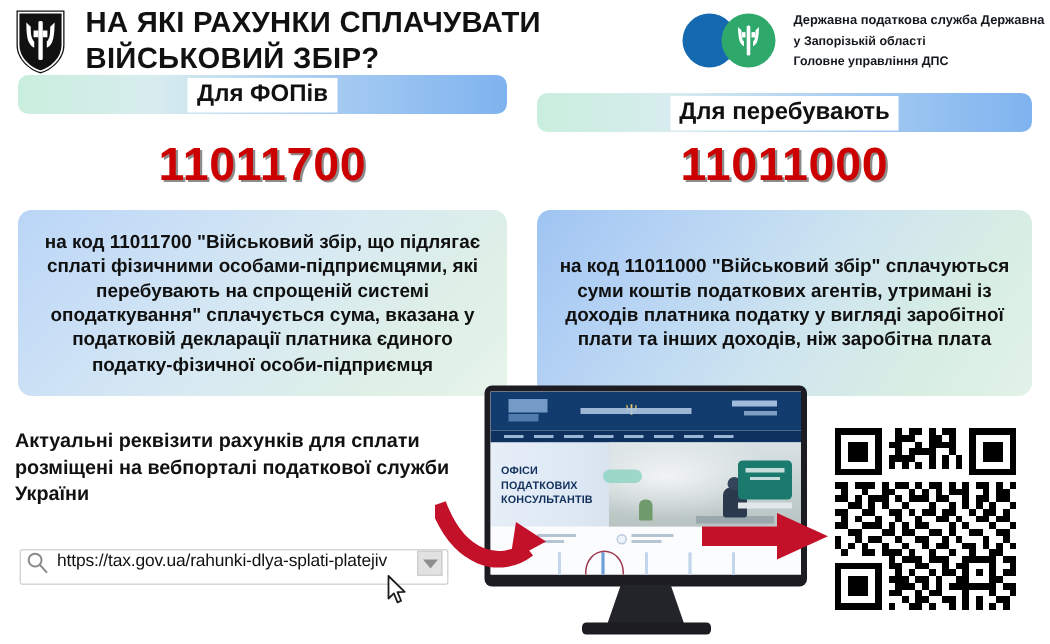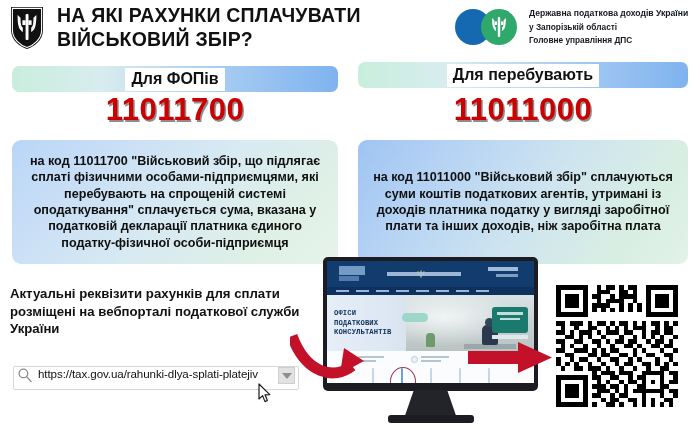--- a/index.html
+++ b/index.html
@@ -80,21 +80,21 @@
   
   .bar {
     position: absolute;
     height: 26px;
     border-radius: 7px;
     background: linear-gradient(to right, #c9eedd 0%, #d8ecef 28%, #a9cdf2 62%, #7fb3ef 100%);
     display: flex;
     align-items: center;
     justify-content: center;
   }
-  .bar-left  { left: 12px;  top: 66px; width: 326px; }
+  .bar-left  { left: 12px;  top: 50px; width: 326px; }
   .bar-right { left: 358px; top: 62px; width: 330px; }
 
   .bar-label {
     background: #ffffff;
     color: #111111;
     font-size: 16px;
     font-weight: bold;
     padding: 1px 6px 2px 6px;
     line-height: 1.25;
   }
@@ -270,21 +270,20 @@
     align-items: center;
     gap: 7px;
     padding-left: 9px;
   }
   .site-nav i { display: block; width: 13px; height: 2.5px; background: #9ab7d7; }
 
   .site-hero {
     position: relative;
     height: 56px;
     background: linear-gradient(to right, #e6eef7 0%, #dde8f4 28%, #cfdbe4 55%, #c3cfd6 100%);
-    font-family: Liberation Mono, monospace;
   }
   .hero-room {
     position: absolute; right: 0; top: 0;
     width: 62%; height: 100%;
     background:
       radial-gradient(ellipse at 30% 40%, rgba(255,255,255,.75), rgba(255,255,255,0) 60%),
       linear-gradient(to bottom, #d9e2e4 0%, #c8d3d4 45%, #b8c3c2 100%);
   }
   .hero-person {
     position: absolute; right: 36px; bottom: 6px;
@@ -420,21 +419,21 @@
               <rect x="6.8" y="2" width="2.4" height="20" rx="1"></rect>
               <path d="M1 3 c0 0 0 7 1.3 10 c0.7 1.6 1.9 2.5 2.7 2.9 l0 -3.2 c-0.7 -0.6 -1.2 -1.7 -1.4 -2.9 C3.3 8 3.3 5.2 3.3 5.2 z"></path>
               <path d="M15 3 c0 0 0 7 -1.3 10 c-0.7 1.6 -1.9 2.5 -2.7 2.9 l0 -3.2 c0.7 -0.6 1.2 -1.7 1.4 -2.9 c0.3 -1.8 0.3 -4.6 0.3 -4.6 z"></path>
               <rect x="3.6" y="6.4" width="2.4" height="3.6"></rect>
               <rect x="10" y="6.4" width="2.4" height="3.6"></rect>
             </g>
           </svg>
         </div>
       </div>
       <div class="org-text">
-        <div class="line1">Державна податкова доходів України</div>
+        <div class="line1">Державна податкова служба Державна</div>
         <div>у Запорізькій області</div>
         <div>Головне управління ДПС</div>
       </div>
     </div>
   </div>
 
   <div class="bar bar-left">
     <span class="bar-label">Для ФОПів</span>
   </div>
   <div class="bignum bignum-left">11011700</div>

